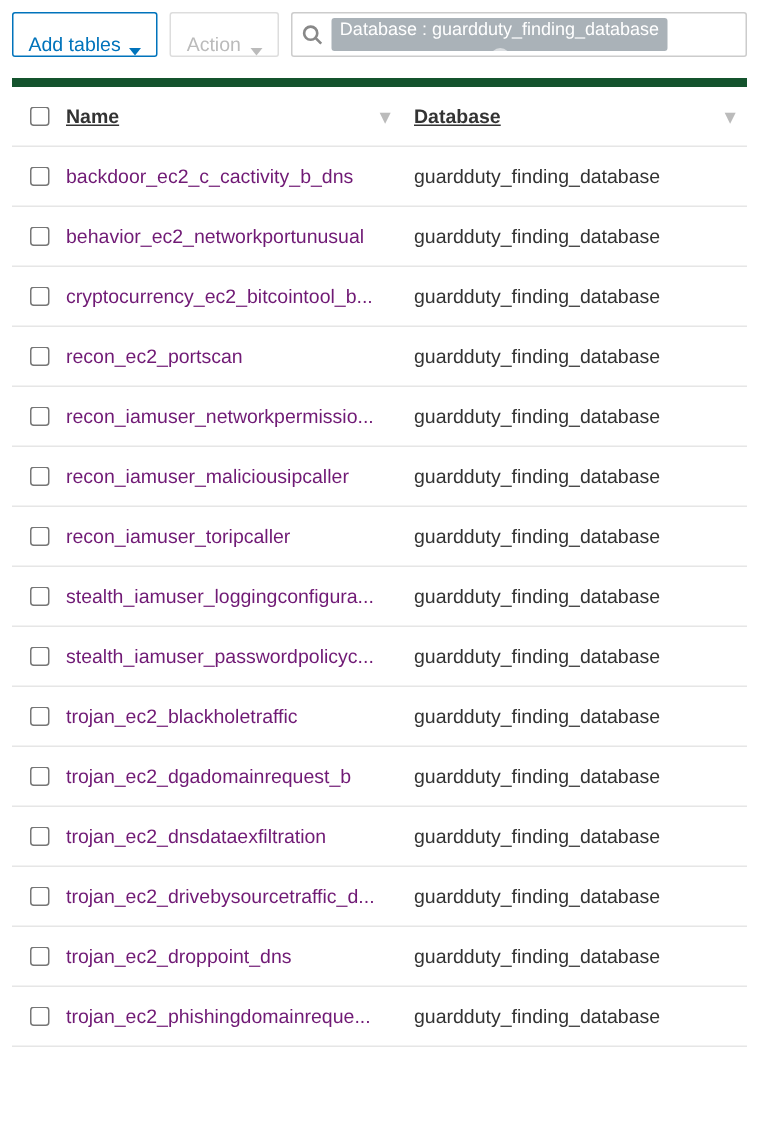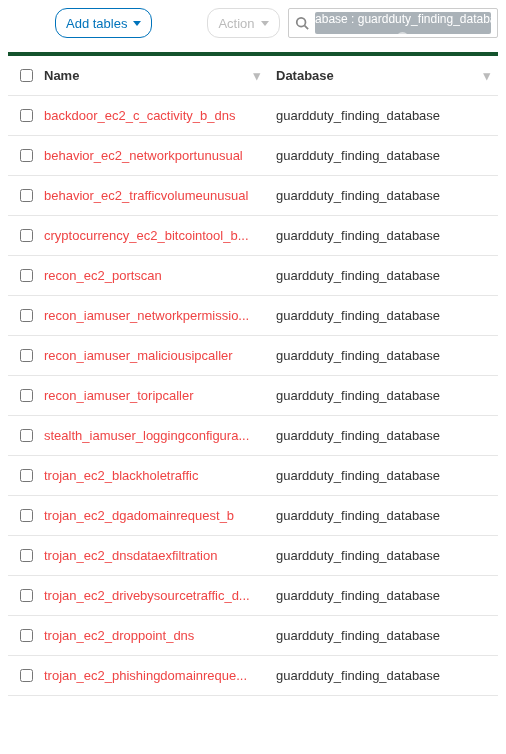--- a/index.html
+++ b/index.html
@@ -13,30 +13,29 @@
     width: 506px;
   }
   .toolbar {
     display: flex;
     align-items: center;
     gap: 8px;
     margin-bottom: 14px;
   }
   .btn {
     display: inline-flex;
-    align-items: center;
+    align-items: flex-end;
     gap: 6px;
     height: 30px;
     padding: 0 10px;
     border: 1px solid #ccc;
     background: #fff;
     font-size: 13px;
     cursor: pointer;
-    border-radius: 12px;
-    margin-left: 47px;
+    border-radius: 2px;
   }
   .btn-primary {
     border-color: #0073bb;
     color: #0073bb;
   }
   .btn-disabled {
     color: #bbb;
     border-color: #ddd;
     cursor: default;
   }
@@ -99,33 +98,34 @@
   }
   th, td {
     text-align: left;
     padding: 10px 8px;
     border-bottom: 1px solid #e6e6e6;
     white-space: nowrap;
     overflow: hidden;
     text-overflow: ellipsis;
   }
   thead th {
-    border-top: 4px solid #14532d;
+    border-top: 6px solid #14532d;
     font-weight: bold;
     color: #333;
     position: relative;
+    text-decoration: underline;
   }
   .col-check { width: 28px; }
   .col-name { width: 232px; }
   .sort-caret {
     float: right;
     color: #bbb;
   }
   .link {
-    color: #ef4444;
+    color: #701a75;
     cursor: pointer;
   }
   input[type=checkbox] {
     width: 13px; height: 13px;
     cursor: pointer;
   }
 </style>
 </head>
 <body>
 
@@ -177,25 +177,20 @@
         <td><span class="link">backdoor_ec2_c_cactivity_b_dns</span></td>
         <td>guardduty_finding_database</td>
       </tr>
       <tr>
         <td><input type="checkbox" style=""></td>
         <td><span class="link">behavior_ec2_networkportunusual</span></td>
         <td>guardduty_finding_database</td>
       </tr>
       <tr>
         <td><input type="checkbox" style=""></td>
-        <td><span class="link">behavior_ec2_trafficvolumeunusual</span></td>
-        <td>guardduty_finding_database</td>
-      </tr>
-      <tr>
-        <td><input type="checkbox" style=""></td>
         <td><span class="link">cryptocurrency_ec2_bitcointool_b...</span></td>
         <td>guardduty_finding_database</td>
       </tr>
       <tr>
         <td><input type="checkbox" style=""></td>
         <td><span class="link">recon_ec2_portscan</span></td>
         <td>guardduty_finding_database</td>
       </tr>
       <tr>
         <td><input type="checkbox" style=""></td>
@@ -208,20 +203,25 @@
         <td>guardduty_finding_database</td>
       </tr>
       <tr>
         <td><input type="checkbox" style=""></td>
         <td><span class="link">recon_iamuser_toripcaller</span></td>
         <td>guardduty_finding_database</td>
       </tr>
       <tr>
         <td><input type="checkbox" style=""></td>
         <td><span class="link">stealth_iamuser_loggingconfigura...</span></td>
+        <td>guardduty_finding_database</td>
+      </tr>
+      <tr>
+        <td><input type="checkbox" style=""></td>
+        <td><span class="link">stealth_iamuser_passwordpolicyc...</span></td>
         <td>guardduty_finding_database</td>
       </tr>
       <tr>
         <td><input type="checkbox" style=""></td>
         <td><span class="link">trojan_ec2_blackholetraffic</span></td>
         <td>guardduty_finding_database</td>
       </tr>
       <tr>
         <td><input type="checkbox" style=""></td>
         <td><span class="link">trojan_ec2_dgadomainrequest_b</span></td>

